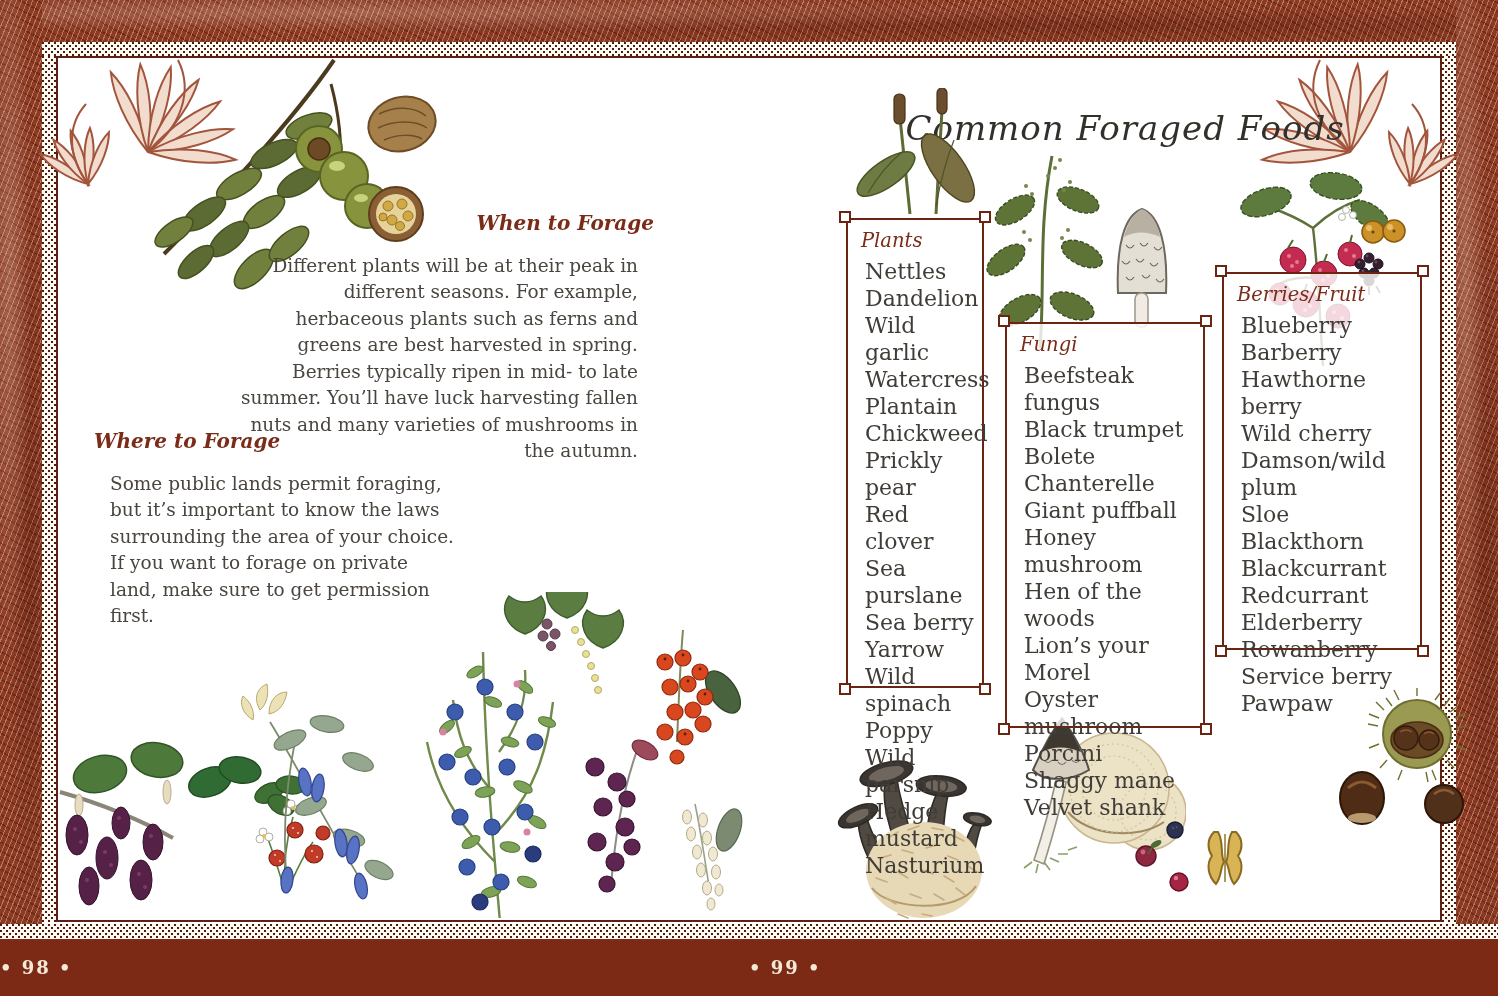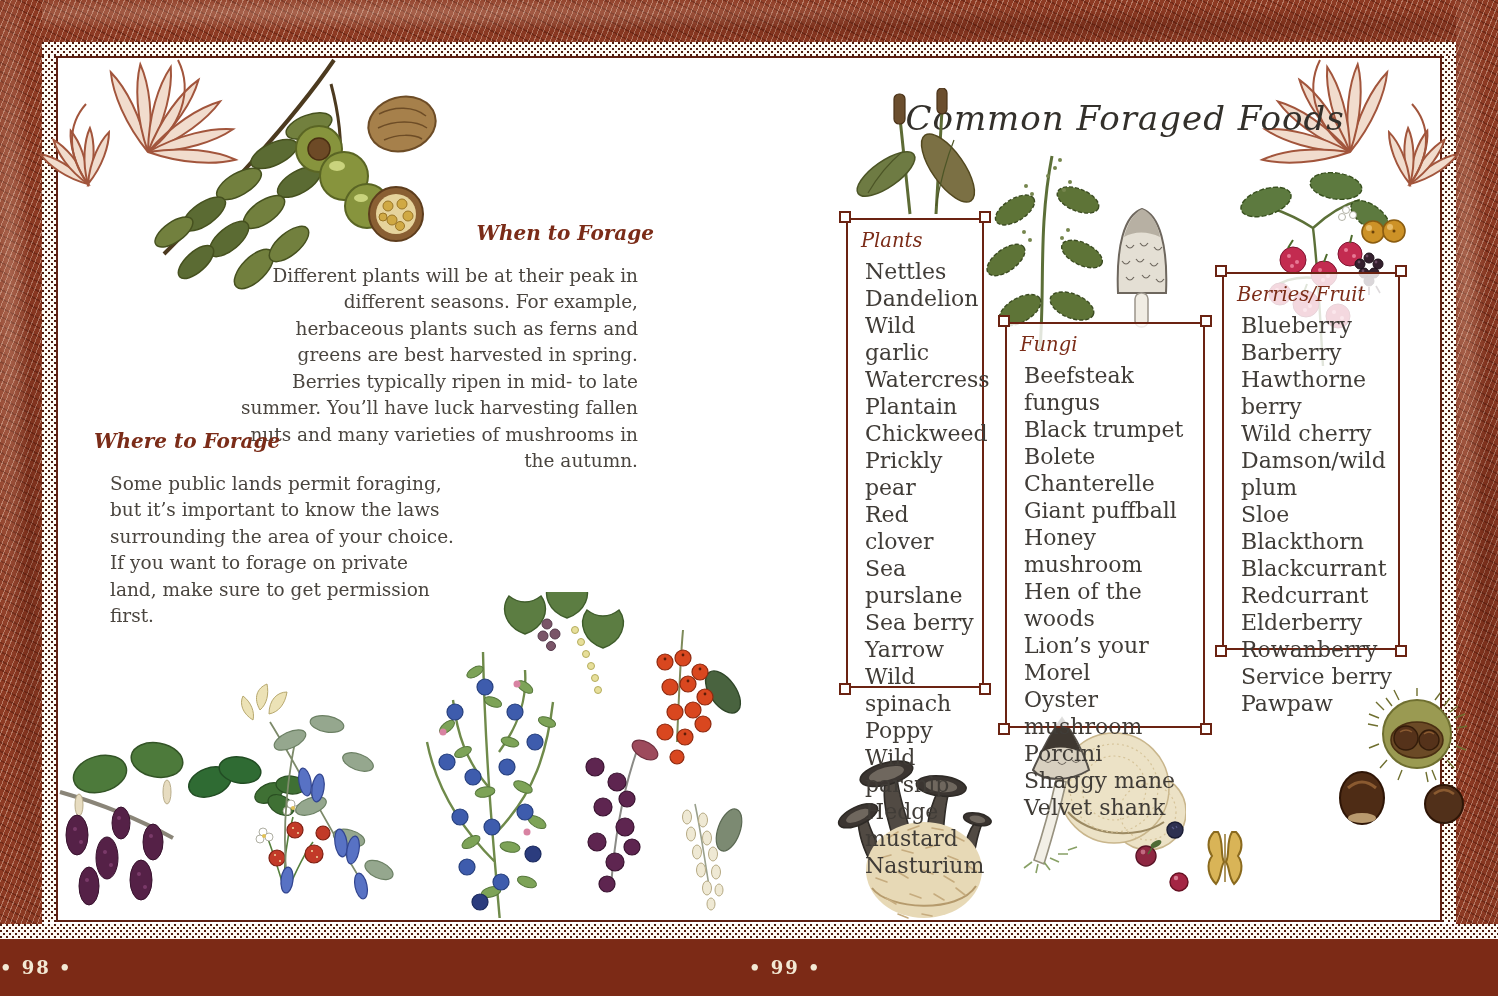--- a/index.html
+++ b/index.html
@@ -24,21 +24,21 @@
   .dots.t{left:42px;top:42px;width:1414px;height:14px}
   .dots.l{left:42px;top:56px;width:14px;height:866px}
   .dots.r{left:1442px;top:56px;width:14px;height:866px}
   .dots.b{left:0;top:924px;width:1498px;height:15px}
   .content-border{position:absolute;left:56px;top:56px;width:1386px;height:866px;
     border:2px solid #5e2012;box-sizing:border-box;pointer-events:none}
   
   .sec{position:absolute;color:#4a453f;font-size:18.5px;line-height:26.5px}
   .sec .h{font-style:italic;font-weight:bold;color:#7b2c18;font-size:20px;margin-bottom:3px}
   .sec p{margin:16px}
-  .script-title{position:absolute;left:905px;top:98px;width:440px;text-align:center;
+  .script-title{position:absolute;left:905px;top:108px;width:440px;text-align:center;
     font-style:italic;font-size:34px;color:#33302b;letter-spacing:1px}
   
   .fbox{position:absolute;border:2px solid #6b2312;box-sizing:border-box;
         padding:7px 0 0 13px;background:rgba(255,255,255,0.82)}
   .k{position:absolute;width:8px;height:8px;border:2px solid #6b2312;background:#fff}
   .k.tl{left:-9px;top:-9px}.k.tr{right:-9px;top:-9px}
   .k.bl{left:-9px;bottom:-9px}.k.br{right:-9px;bottom:-9px}
   .fhead{font-style:italic;font-weight:normal;color:#7b2c18;font-size:19.5px;line-height:27px}
   .flist{list-style:none;margin:4px;padding:0;font-size:22px;line-height:27px;color:#403c37}
   .pageno{position:absolute;top:957px;width:749px;color:#f3e9d4;
@@ -135,21 +135,21 @@
     <g fill="#d0a944" stroke="#9a7526" stroke-width="1">
       <circle cx="254" cy="152" r="5"></circle>
         <circle cx="268" cy="150" r="5"></circle>
         <circle cx="274" cy="162" r="5"></circle>
       <circle cx="258" cy="166" r="5"></circle>
         <circle cx="266" cy="172" r="4.5"></circle>
         <circle cx="249" cy="163" r="4"></circle>
     </g>
   </svg>
 
-  <div class="sec" style="left:214px;top:220px;width:440px;text-align:right">
+  <div class="sec" style="left:214px;top:210px;width:440px;text-align:right">
     <div class="h">When to Forage</div>
     <p>Different plants will be at their peak in different seasons. For example, herbaceous plants such as ferns and greens are best harvested in spring. Berries typically ripen in mid- to late summer. You’ll have luck harvesting fallen nuts and many varieties of mushrooms in the autumn.</p>
   </div>
 
   <div class="sec" style="left:94px;top:428px;width:382px;text-align:left">
     <div class="h">Where to Forage</div>
     <p>Some public lands permit foraging, but it’s important to know the laws surrounding the area of your choice. If you want to forage on private land, make sure to get permission first.</p>
   </div>
 
   <svg class="illus" style="left:55px;top:592px" width="695" height="326" viewBox="0 0 695 326">
@@ -596,21 +596,21 @@
       <li>Hen of the woods</li>
       <li>Lion’s your</li>
       <li>Morel</li>
       <li>Oyster mushroom</li>
       <li>Porcini</li>
       <li>Shaggy mane</li>
       <li>Velvet shank</li>
     </ul>
   </div>
 
-  <div class="fbox" style="left:1222px;top:272px;width:178px;height:378px">
+  <div class="fbox" style="left:1222px;top:272px;width:200px;height:378px">
     <i class="k tl"></i>
       <i class="k tr"></i>
       <i class="k bl"></i>
       <i class="k br"></i>
     <div class="fhead">Berries/Fruit</div>
     <ul class="flist">
       <li>Blueberry</li>
       <li>Barberry</li>
       <li>Hawthorne berry</li>
       <li>Wild cherry</li>

